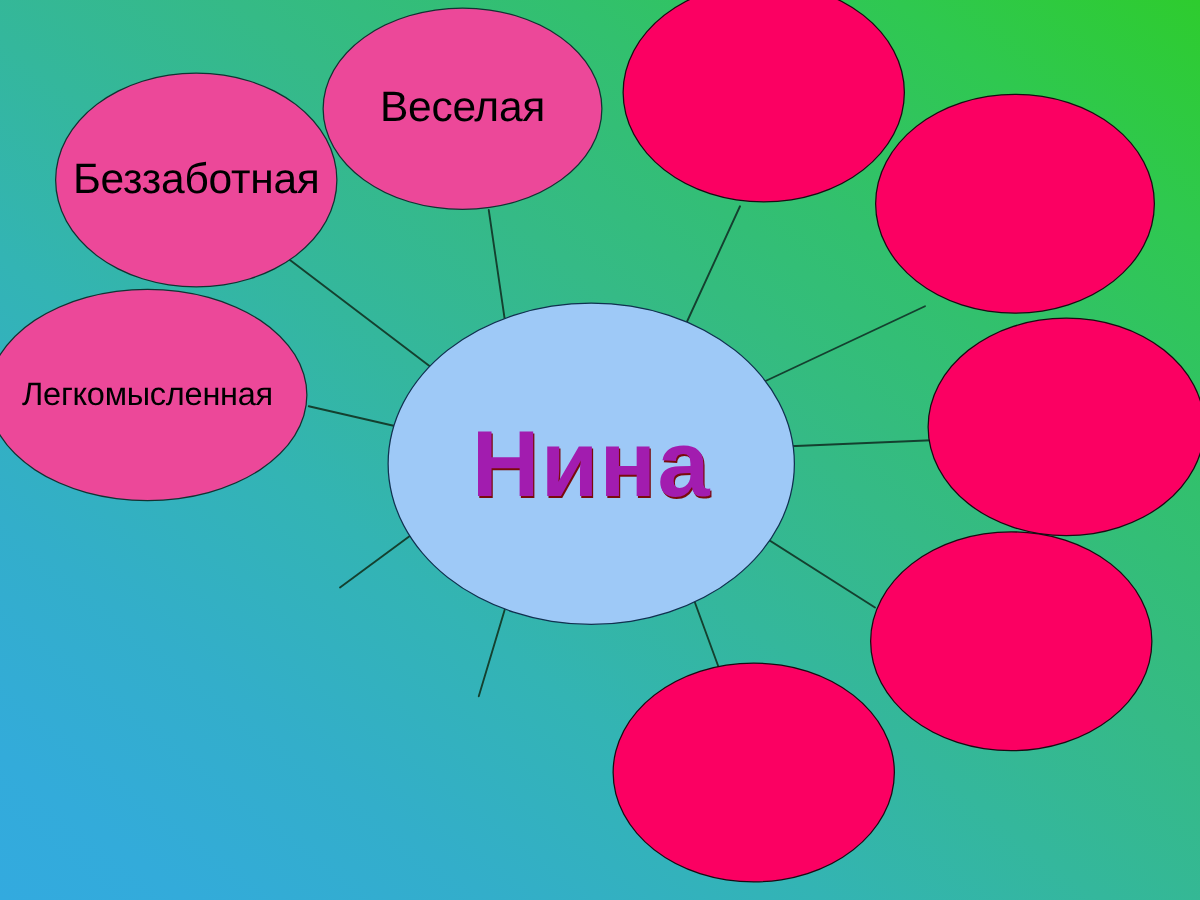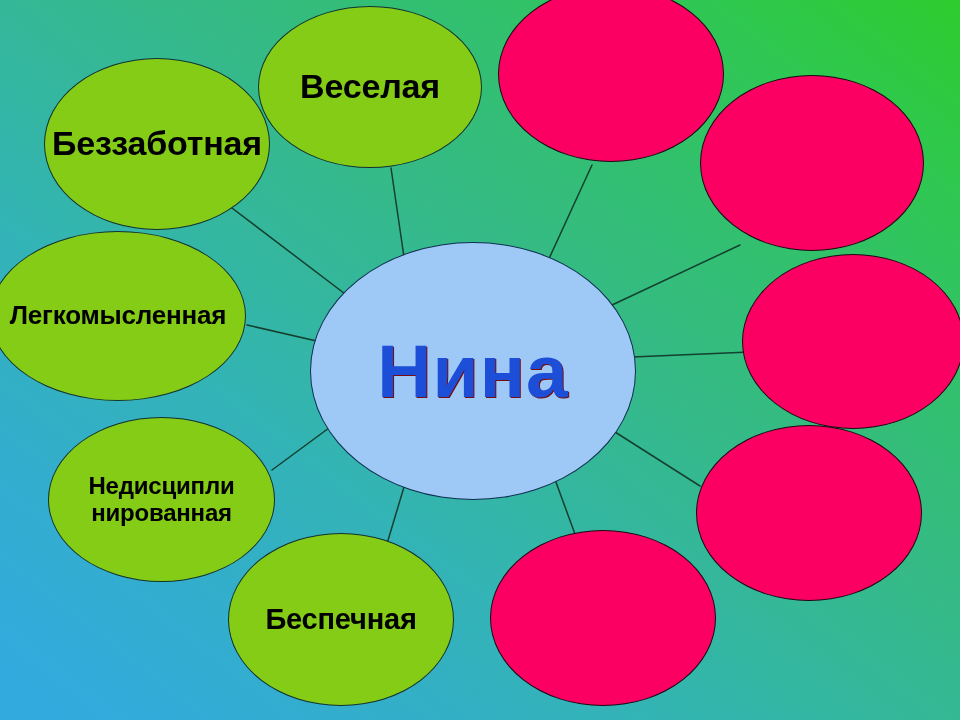--- a/index.html
+++ b/index.html
@@ -39,45 +39,45 @@
   .node {
     position: absolute;
     display: flex;
     align-items: center;
     justify-content: center;
     text-align: center;
     box-sizing: border-box;
     border-radius: 50%;
   }
   .node-cyan {
-    background: #84cc16;
+    background: #ec4899;
     border: 1.3px solid #123232;
     color: #000000;
-    font-weight: bold;
+    font-weight: normal;
   }
   .node-crimson {
     background: #FB0062;
     border: 1.4px solid #1a0a12;
   }
   .node-center {
     background: #9EC9F7;
     border: 1.3px solid #10304f;
   }
   .node-label {
     display: block;
     line-height: 1.04;
     white-space: nowrap;
     letter-spacing: -0.2px;
   }
   .label-wrap {
     white-space: normal;
     line-height: 1.12;
   }
   .center-label {
-    color: #1d4ed8;
+    color: #a21caf;
     font-weight: bold;
     font-size: 75px;
     letter-spacing: 1px;
     text-shadow: 1px 1px 0 #7a0b0b;
   }
 </style>
 </head>
 <body>
 
 <div id="stage">
@@ -124,25 +124,19 @@
   </div>
 
   <div class="node node-cyan" style="left:258px; top:6px; width:224px; height:162px; font-size:34px;">
     <span class="node-label">Веселая</span>
   </div>
 
   <div class="node node-cyan" style="left:-10px; top:231px; width:256px; height:170px; font-size:26px;">
     <span class="node-label">Легкомысленная</span>
   </div>
 
-  <div class="node node-cyan" style="left:48px; top:417px; width:227px; height:165px; font-size:24px;">
-    <span class="node-label label-wrap">Недисципли нированная</span>
-  </div>
 
-  <div class="node node-cyan" style="left:228px; top:533px; width:226px; height:173px; font-size:29px;">
-    <span class="node-label">Беспечная</span>
-  </div>
 
   <div class="node node-center" style="left:310px; top:242px; width:326px; height:258px;">
     <span class="center-label">Нина</span>
   </div>
 
 </div>
 
 </body></html>

